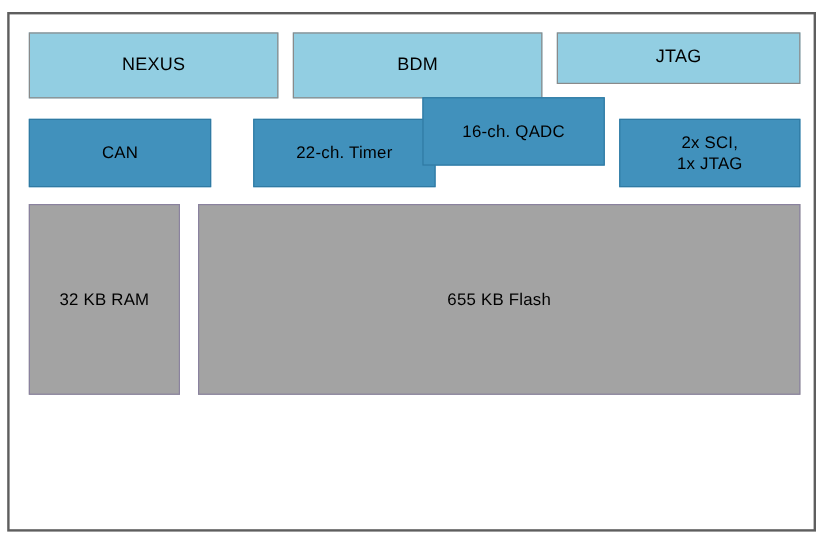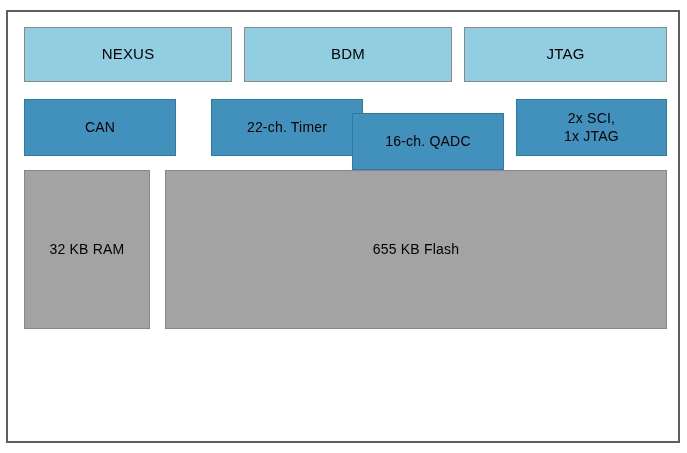--- a/index.html
+++ b/index.html
@@ -128,33 +128,33 @@
   <div class="chip-frame">
 
     <div class="block blk-debug" style="left:16px; top:15px; width:208px; height:55px;">
       <span>NEXUS</span>
     </div>
 
     <div class="block blk-debug" style="left:236px; top:15px; width:208px; height:55px;">
       <span>BDM</span>
     </div>
 
-    <div class="block blk-debug" style="left:456px; top:15px; width:203px; height:55px;">
+    <div class="block blk-debug" style="left:456px; top:15px; width:203px; height:43px;">
       <span>JTAG</span>
     </div>
 
     <div class="block blk-periph" style="left:16px; top:87px; width:152px; height:57px;">
       <span>CAN</span>
     </div>
 
     <div class="block blk-periph" style="left:180px; top:87px; width:152px; height:57px;margin-left:23px;">
       <span>22-ch. Timer</span>
     </div>
 
-    <div class="block blk-periph" style="left:344px; top:101px; width:152px; height:57px;">
+    <div class="block blk-periph" style="left:344px; top:69px; width:152px; height:57px;">
       <span>16-ch. QADC</span>
     </div>
 
     <div class="block blk-periph" style="left:508px; top:87px; width:151px; height:57px;">
       <span>2x SCI,
 1x JTAG</span>
     </div>
 
     <div class="block blk-mem" style="left:16px; top:158px; width:126px; height:159px;">
       <span>32 KB RAM</span>

